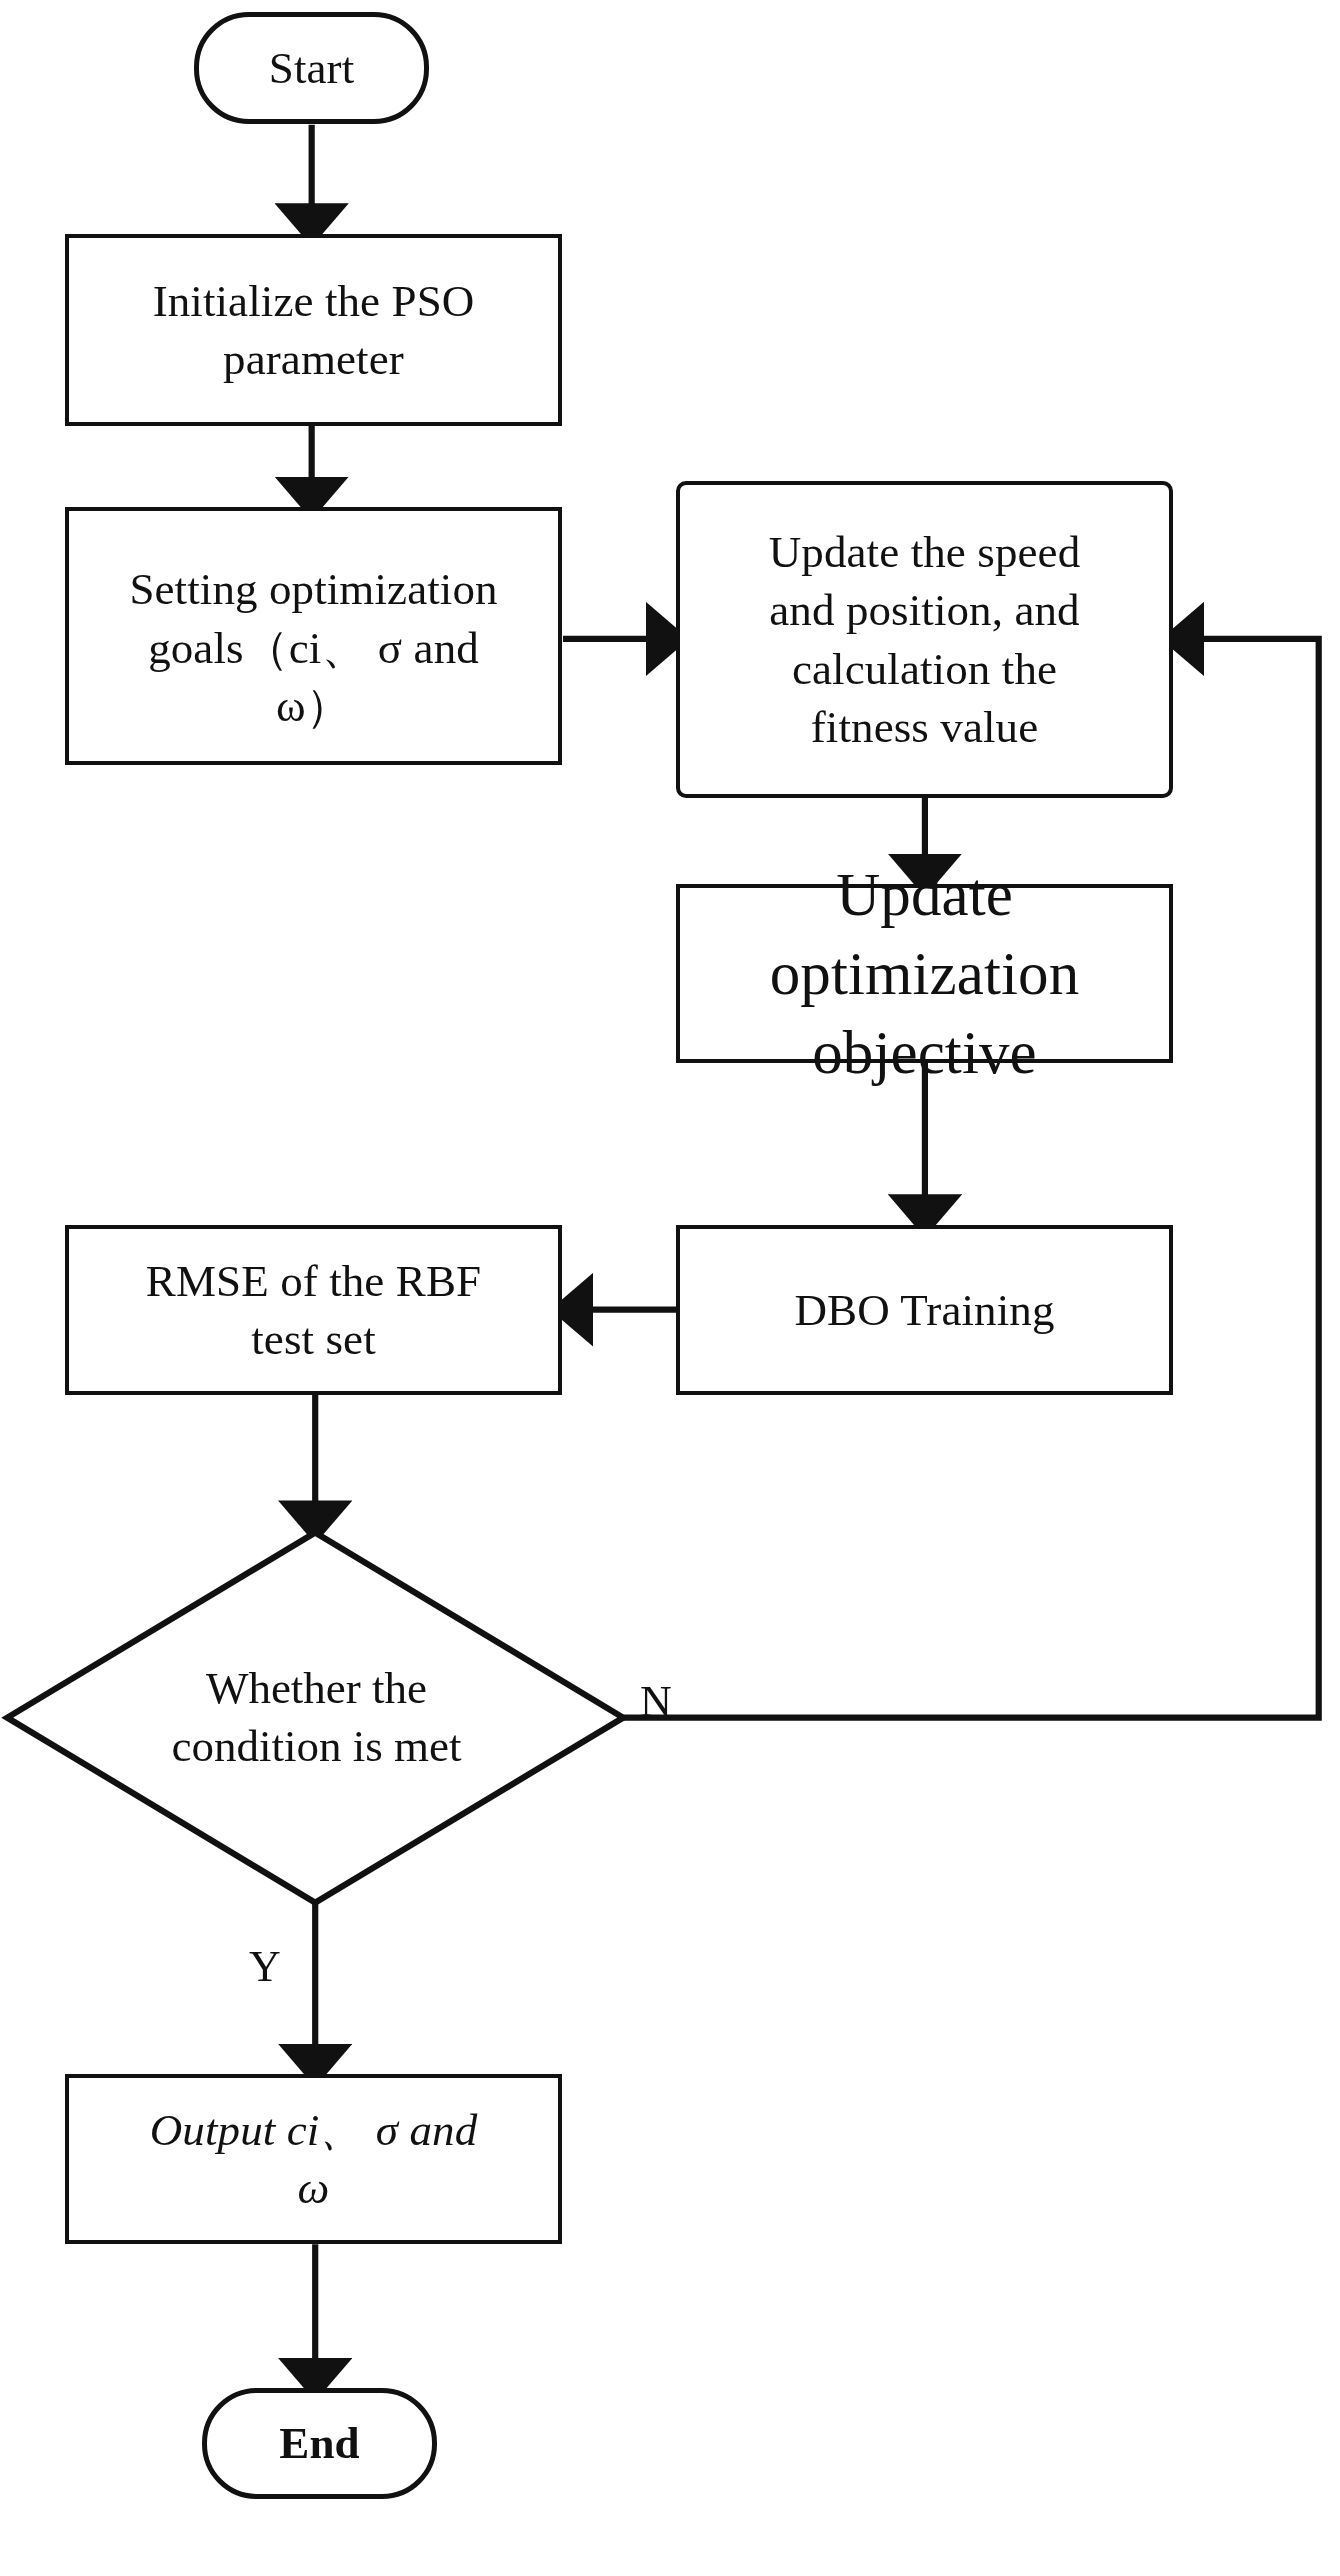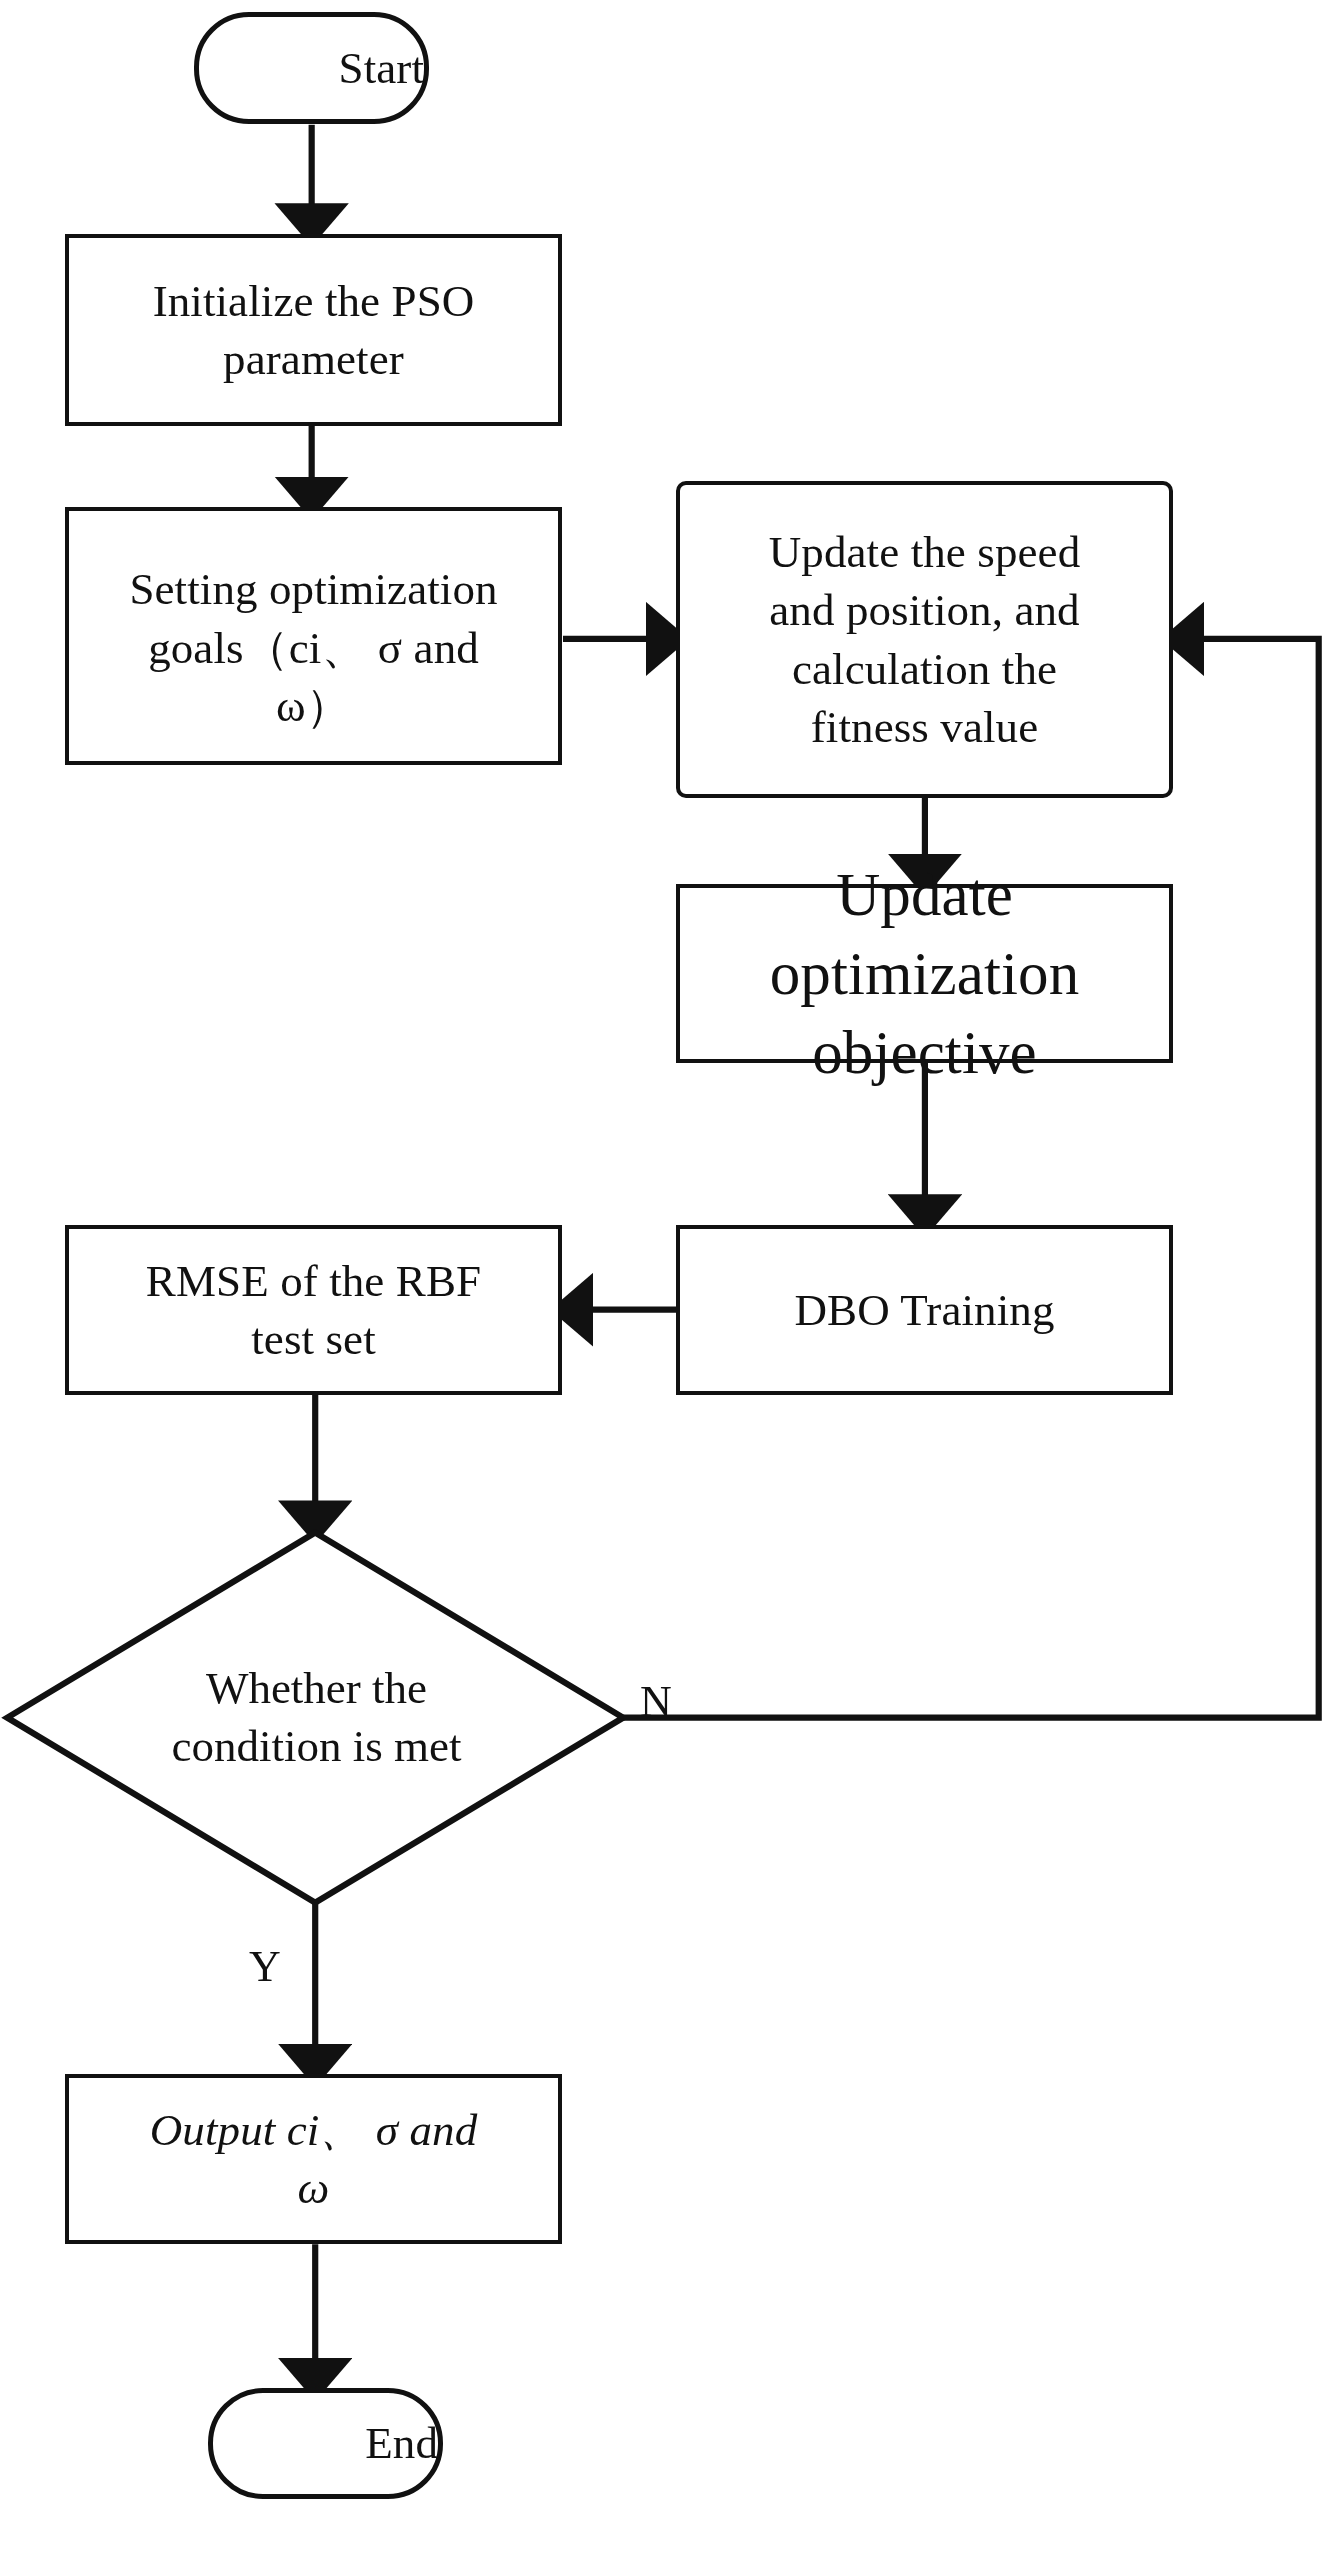--- a/index.html
+++ b/index.html
@@ -37,21 +37,20 @@
     text-align: center;
     background: #ffffff;
     z-index: 3;
   }
   .node-process {
     border: 4.4px solid #111111;
   }
   .node-terminal {
     border: 5.3px solid #111111;
     border-radius: 55px;
-    text-align: right;
   }
   .node-label {
     display: block;
     width: 100%;
     line-height: 1.30;
     letter-spacing: 0.1px;
     white-space: pre-line;
   }
 
   
@@ -89,21 +88,21 @@
     left: 676px; top: 1225px; width: 497px; height: 170px;
   }
   #node-dbo .node-label { font-size: 45px; }
 
   #node-output {
     left: 65px; top: 2074px; width: 497px; height: 170px; font-style: italic;
   }
   #node-output .node-label { font-size: 45px; }
 
   #node-end {
-    left: 208px; top: 2388px; width: 235px; height: 111px;
+    left: 202px; top: 2388px; width: 235px; height: 111px; font-weight: bold;
   }
   #node-end .node-label { font-size: 45px; }
 
   
   #node-decision {
     position: absolute;
     left: 7px;
     top: 1531px;
     width: 619px;
     height: 372px;

